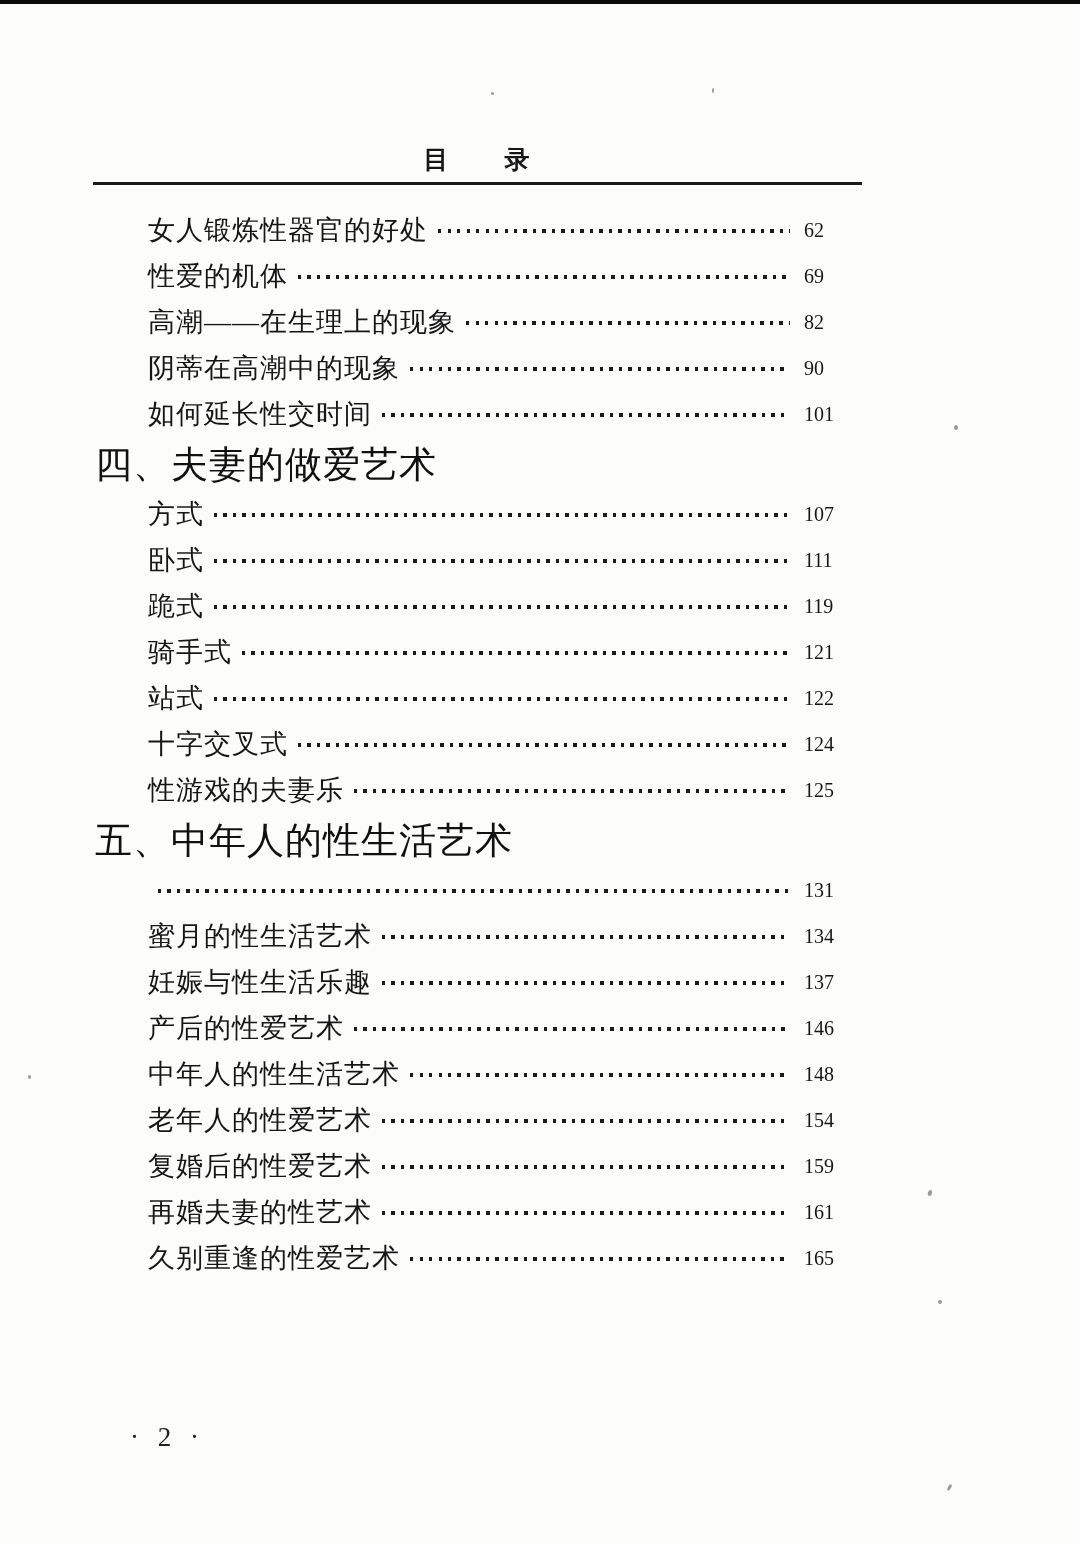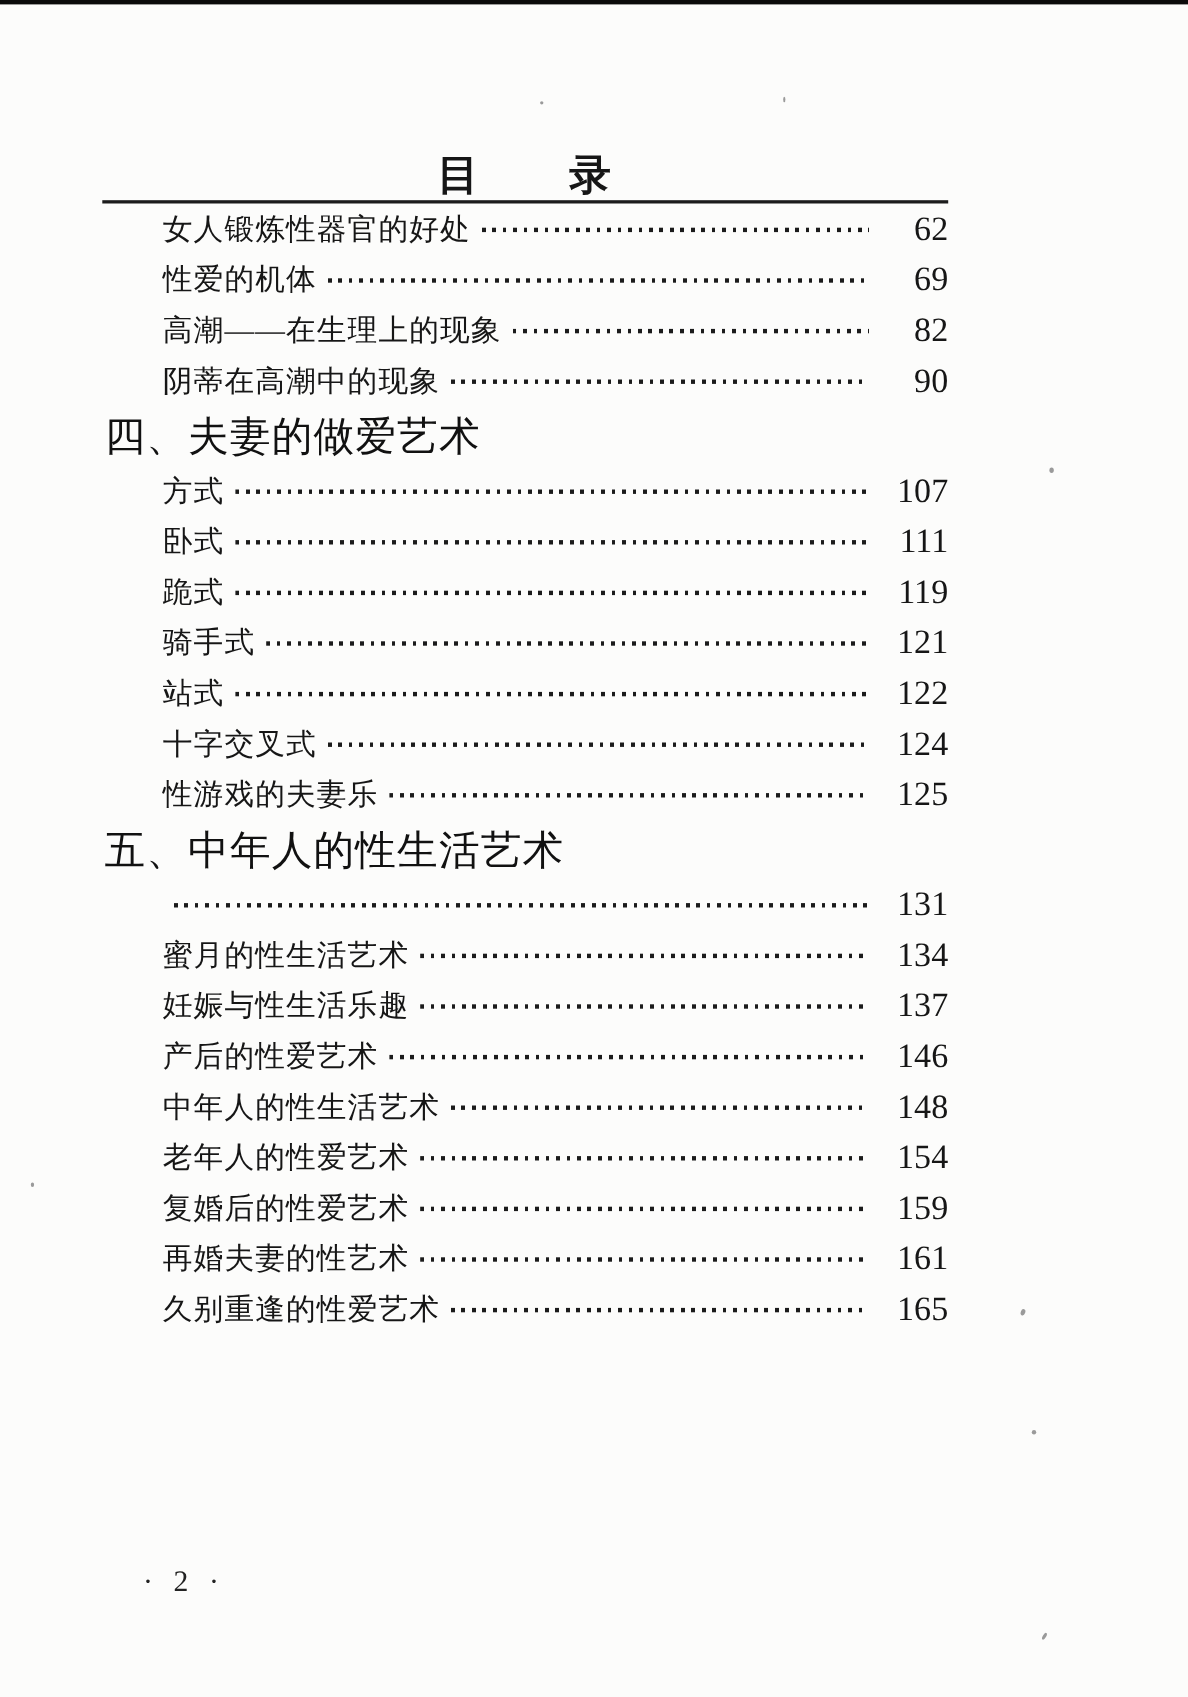--- a/index.html
+++ b/index.html
@@ -15,54 +15,53 @@
   }
   .topbar {
     position:absolute; top:0; left:0; right:0; height:4px;
     background:#0b0b0b;
   }
   .content {
     position:absolute; left:93px; top:138px; width:769px;
   }
   .toc-header {
     text-align:center;
-    font-size:38px;
+    font-size:25px;
     font-weight:700;
     letter-spacing:2px;
     line-height:44px;
     height:44px;
     font-family:"Liberation Serif", serif;
   }
   .rule {
     height:0;
     border-bottom:3px solid #1c1c1c;
     margin-top:0px;
   }
-  .toc-body { }
+  .toc-body { padding-top:22px; }
   .entry {
     display:flex;
     align-items:center;
     height:46px;
     margin-left:55px;
     font-size:27px;
     line-height:46px;
     white-space:nowrap;
   }
   .entry .t { flex:0 0 auto; letter-spacing:1px; }
   .entry .leader {
     flex:1 1 auto;
     height:4px;
     margin:2px 14px 0 10px;
     background-image:repeating-linear-gradient(to right, #1b1b1b 0px, #1b1b1b 3.4px, transparent 3.4px, transparent 9.5px);
   }
   .entry .pg {
     flex:0 0 auto;
     min-width:58px;
-    text-align:right;
-    font-size:31px;
+    font-size:20px;
   }
   .sec-heading {
     margin:4px 0 2px 2px;
     height:48px;
     line-height:48px;
     font-family:"Liberation Sans", sans-serif;
     font-weight:400;
     font-size:37px;
     letter-spacing:1px;
     color:#111;
@@ -107,20 +106,25 @@
         <div class="entry">
           <span class="t">高潮——在生理上的现象</span>
           <span class="leader"></span>
           <span class="pg">82</span>
         </div>
         <div class="entry">
           <span class="t">阴蒂在高潮中的现象</span>
           <span class="leader"></span>
           <span class="pg">90</span>
         </div>
+        <div class="entry">
+          <span class="t">如何延长性交时间</span>
+          <span class="leader"></span>
+          <span class="pg">101</span>
+        </div>
         <div class="sec-heading">四、夫妻的做爱艺术</div>
         <div class="entry">
           <span class="t">方式</span>
           <span class="leader"></span>
           <span class="pg">107</span>
         </div>
         <div class="entry">
           <span class="t">卧式</span>
           <span class="leader"></span>
           <span class="pg">111</span>

